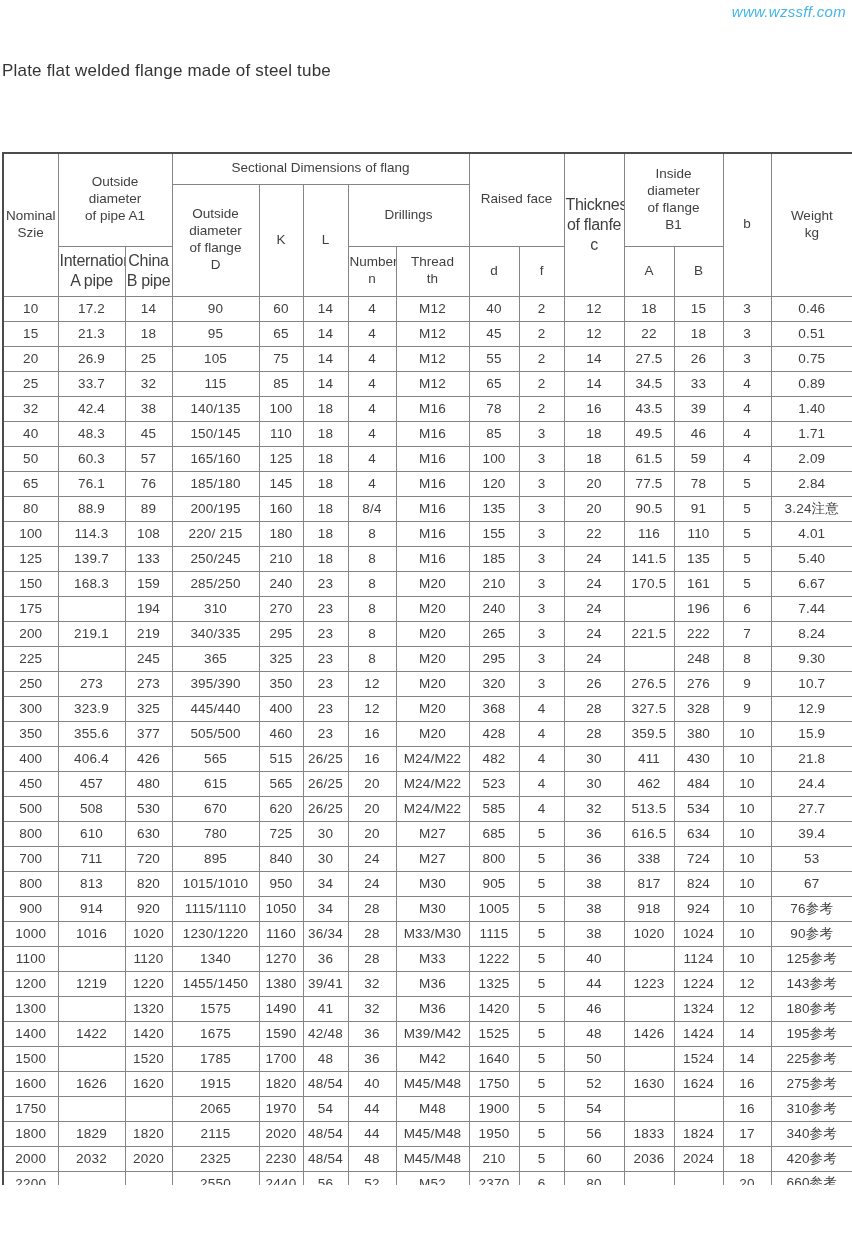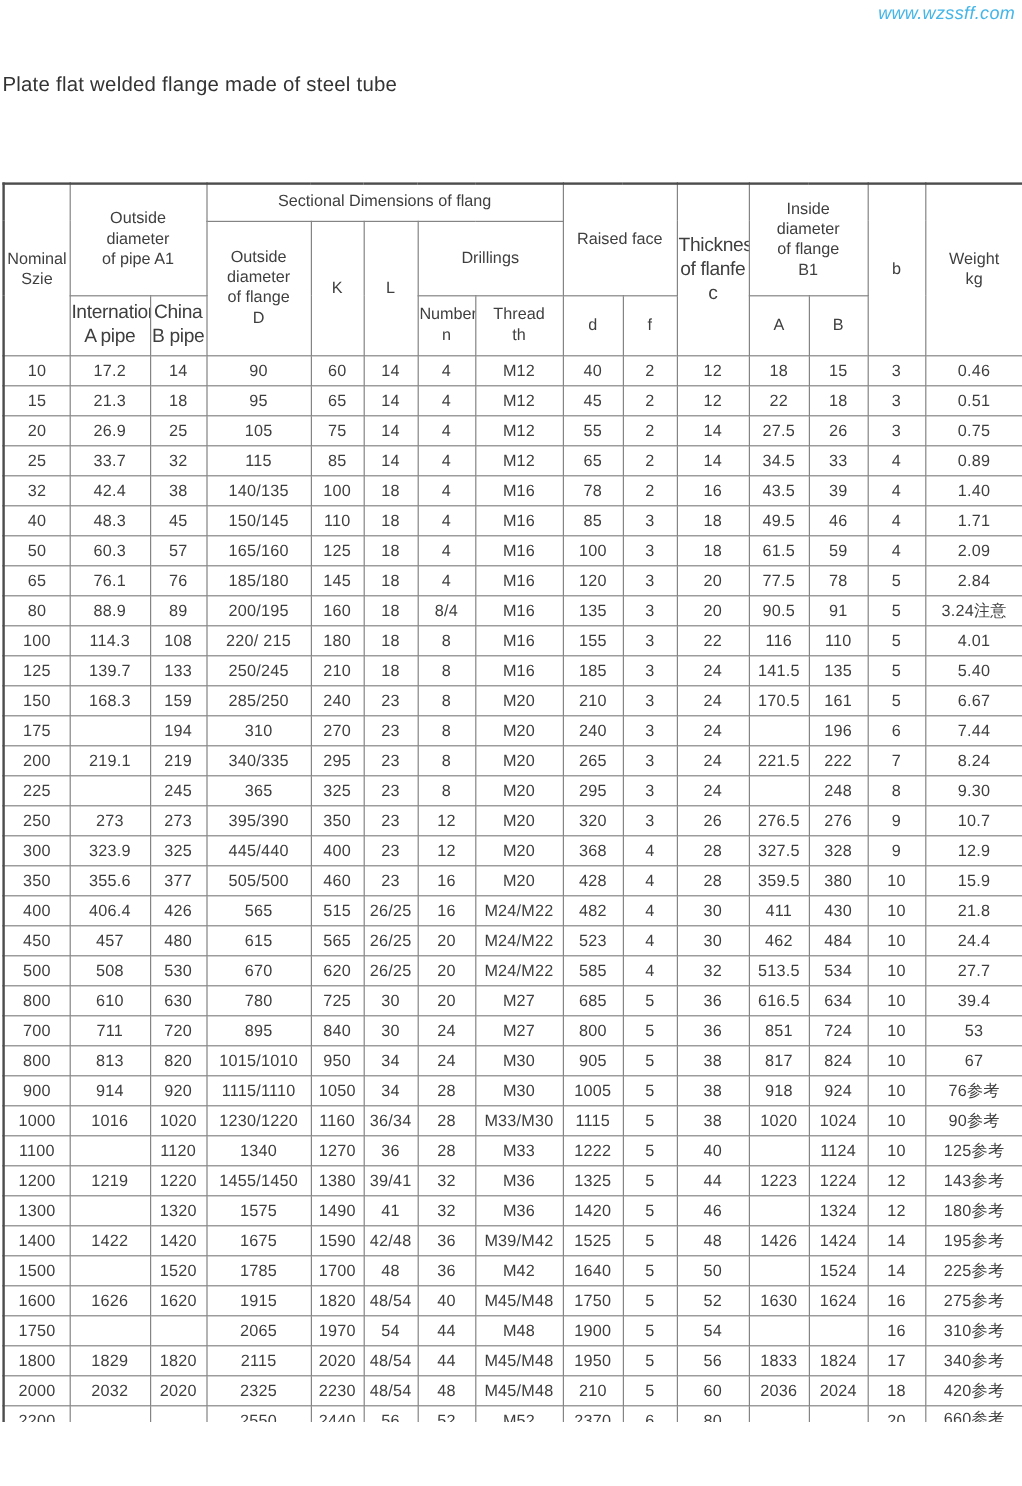--- a/index.html
+++ b/index.html
@@ -536,21 +536,21 @@
           <td>711</td>
           <td>720</td>
           <td>895</td>
           <td>840</td>
           <td>30</td>
           <td>24</td>
           <td>M27</td>
           <td>800</td>
           <td>5</td>
           <td>36</td>
-          <td>851</td>
+          <td>338</td>
           <td>724</td>
           <td>10</td>
           <td>53</td>
         </tr>
         <tr>
           <td>800</td>
           <td>813</td>
           <td>820</td>
           <td>1015/1010</td>
           <td>950</td>

